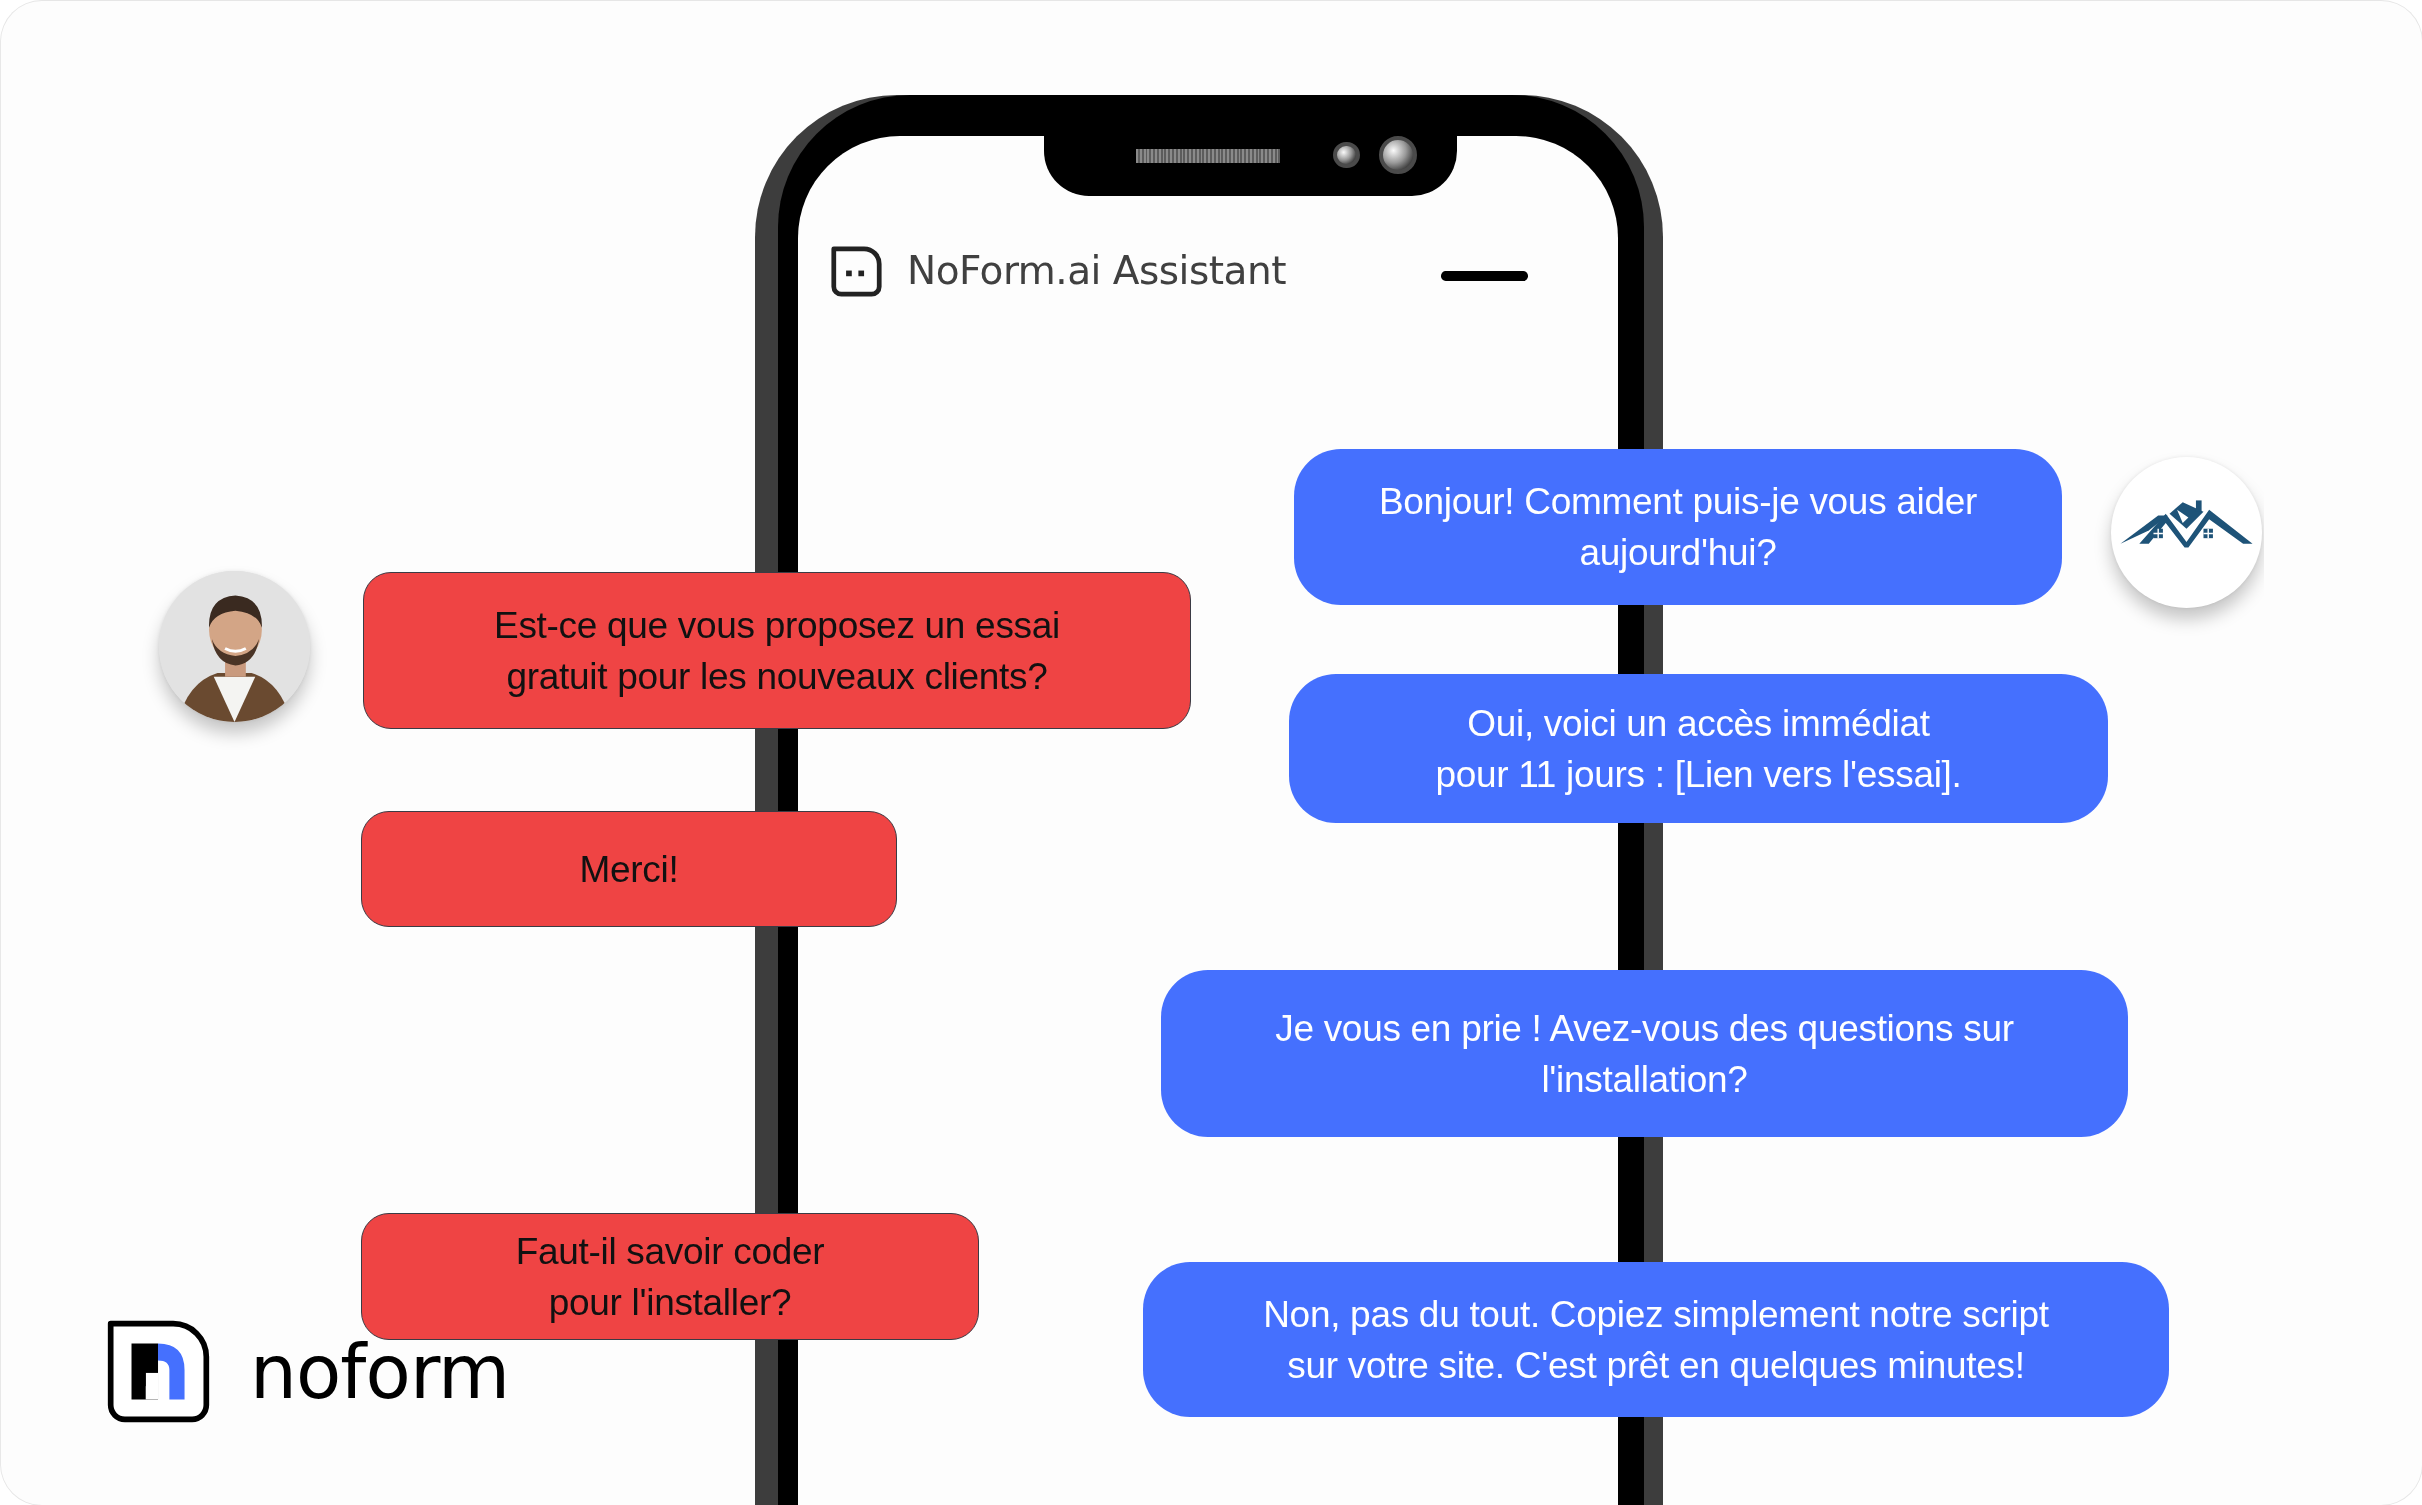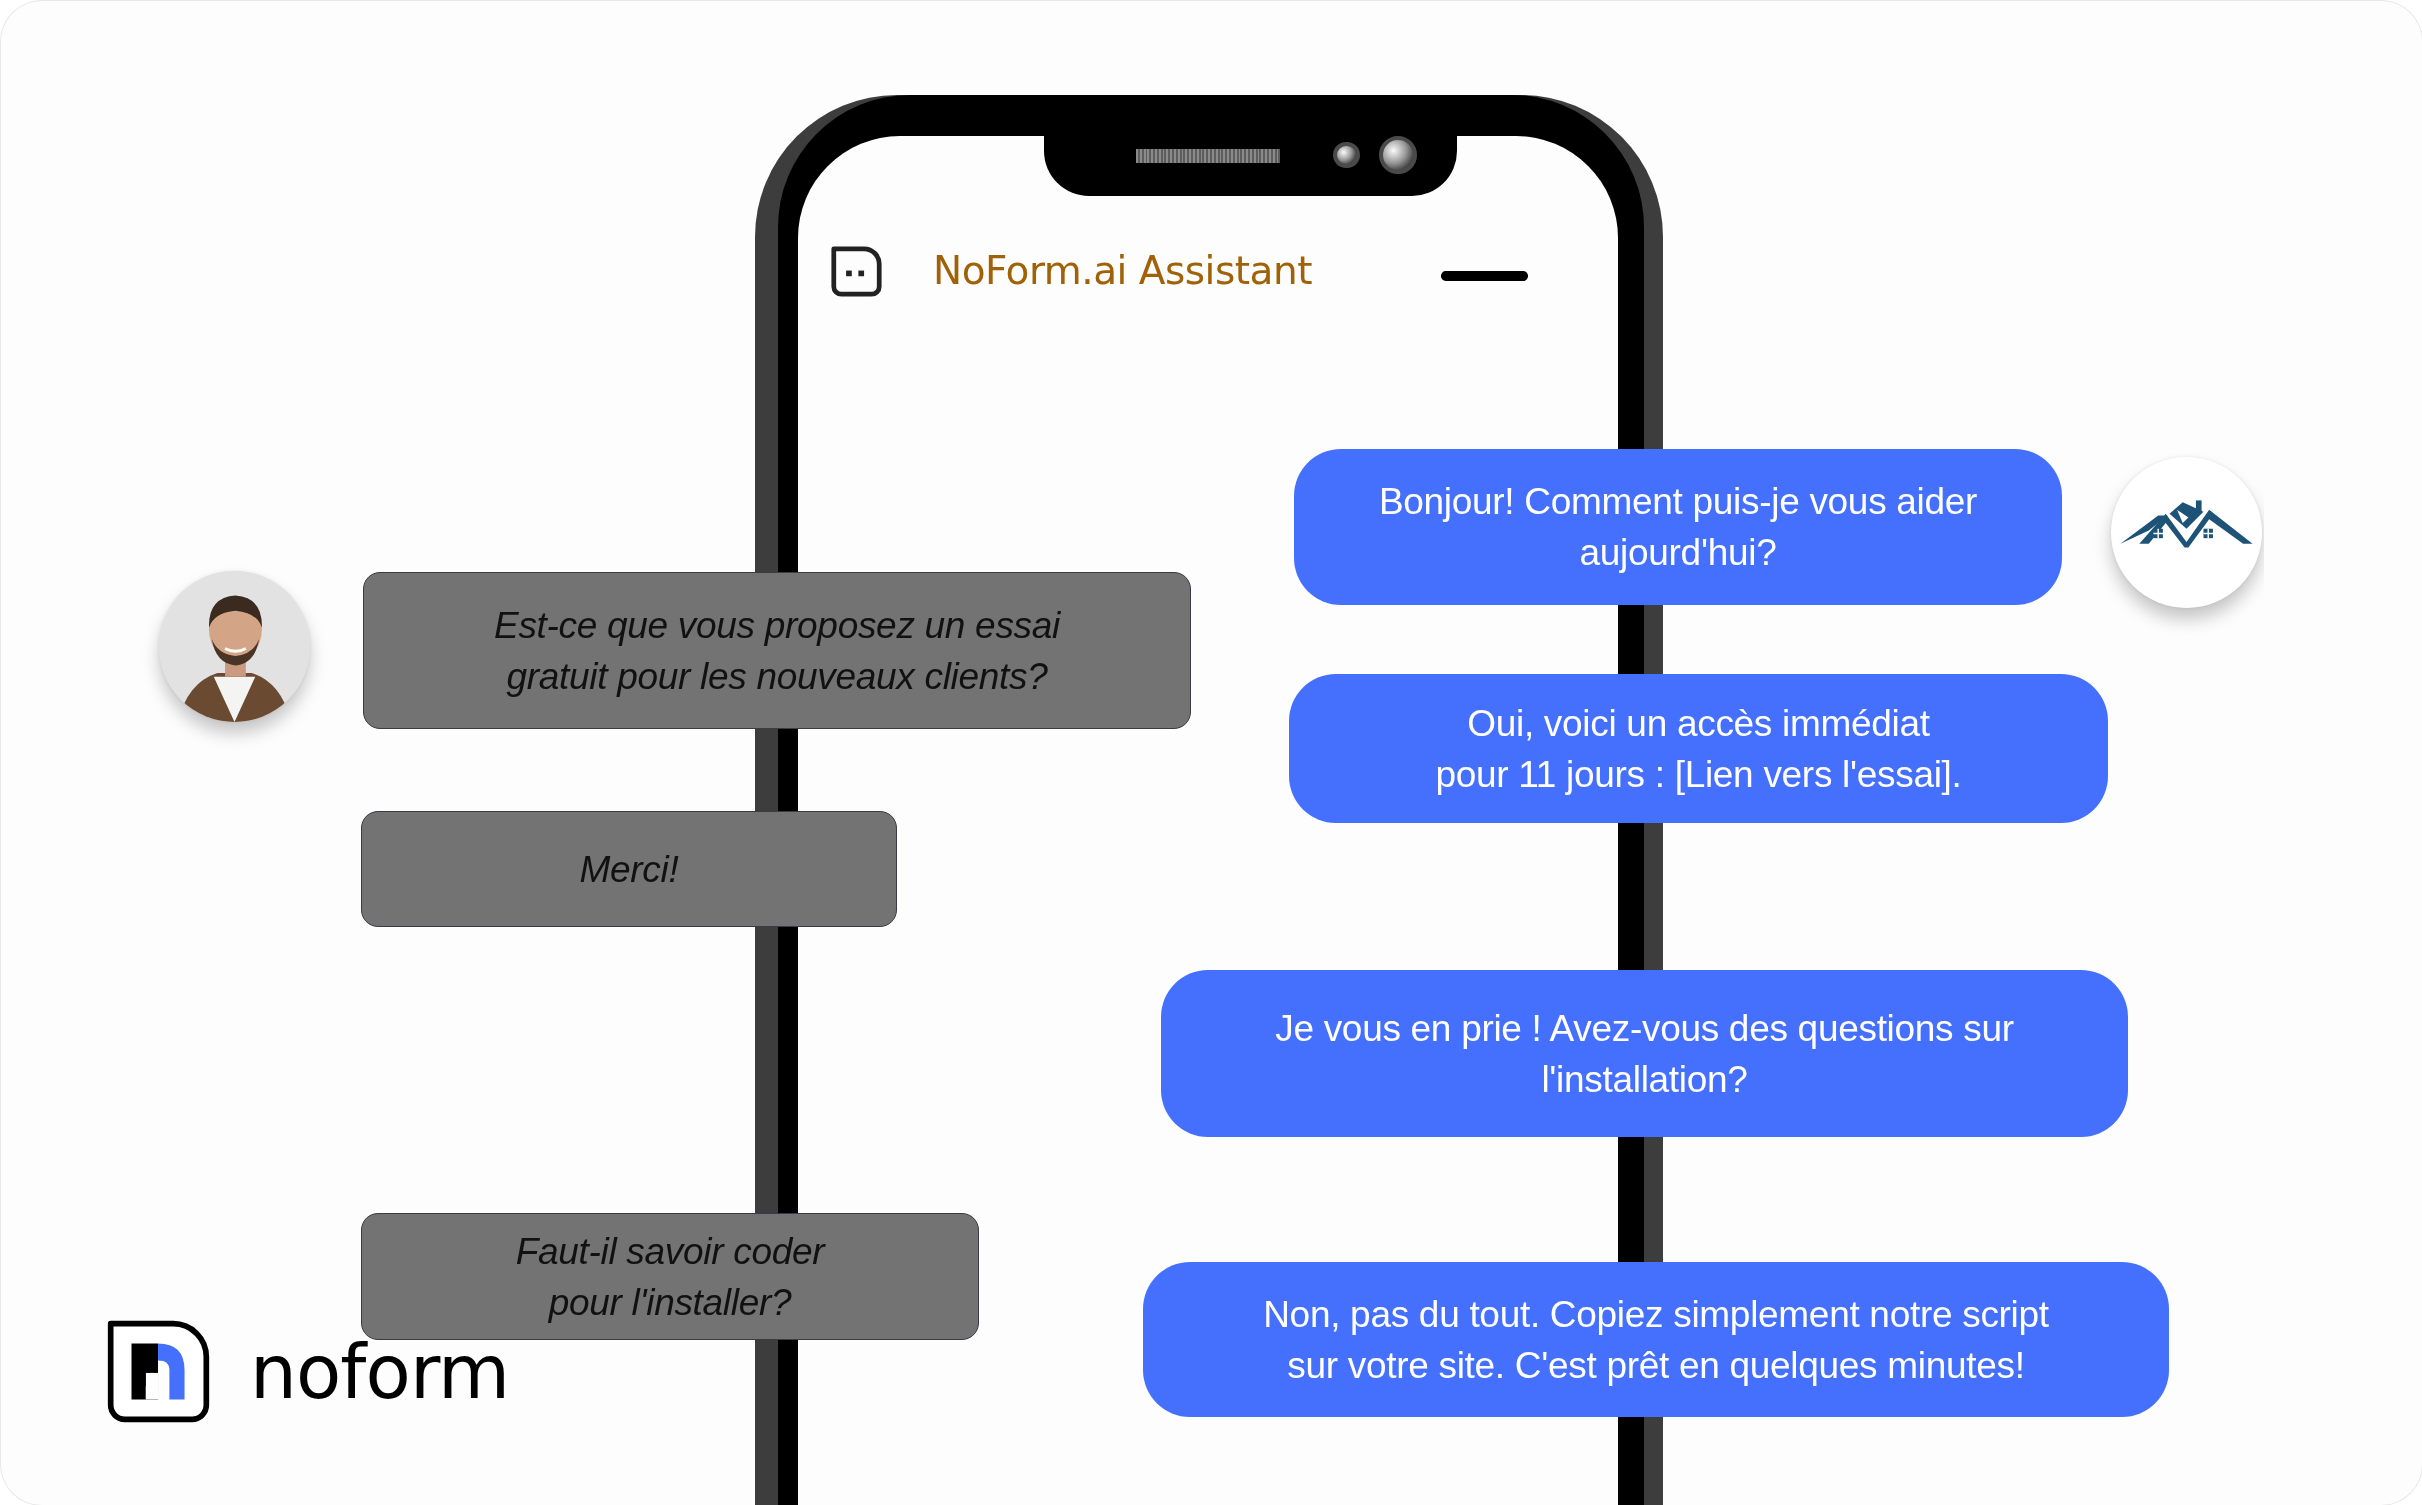--- a/index.html
+++ b/index.html
@@ -40,39 +40,39 @@
     background:radial-gradient(circle at 35% 35%, #fafafa 0%, #9a9a9a 45%, #444 75%);
     border:4.7px solid #4a4a4a; box-sizing:border-box;
   }
   .cam-small { left:289px; top:15px; width:26.5px; height:26.5px; }
   .cam-large { left:335px; top:9.5px; width:38px; height:38px; }
 
   .chat-header-icon {
     position:absolute; left:32px; top:109px; width:53px; height:53px;
   }
   .chat-title {
-    position:absolute; left:135px; top:112px; font-size:39px; color:#a16207;
+    position:absolute; left:109px; top:112px; font-size:39px; color:#404040;
     font-family:"DejaVu Sans", sans-serif; font-weight:500; letter-spacing:-0.5px;
     white-space:nowrap;
   }
   .minimize-btn {
     position:absolute; left:643px; top:135px; width:87px; height:9.5px;
     background:#000; border-radius:4.7px;
   }
 
   
   .bubble {
     position:absolute; box-sizing:border-box;
     display:flex; align-items:center; justify-content:center; text-align:center;
     font-size:37px; line-height:51px;
     font-family:"Liberation Sans", sans-serif;
     letter-spacing:-0.3px;
   }
   .bubble.user {
-    background:#737373; color:#111; border:1.9px solid #3b3b44; border-radius:17px;font-style:italic;
+    background:#ef4444; color:#111; border:1.9px solid #3b3b44; border-radius:28px;
   }
   .bubble.bot {
     background:#4570fe; color:#ffffff; border-radius:47px;
   }
   .bubble span { white-space:pre-line; }
 
   .avatar {
     position:absolute; width:151px; height:151px; border-radius:50%;
     box-shadow: 0 11.4px 17px rgba(0,0,0,0.22), 0 0 3.8px rgba(0,0,0,0.08);
     overflow:hidden;

